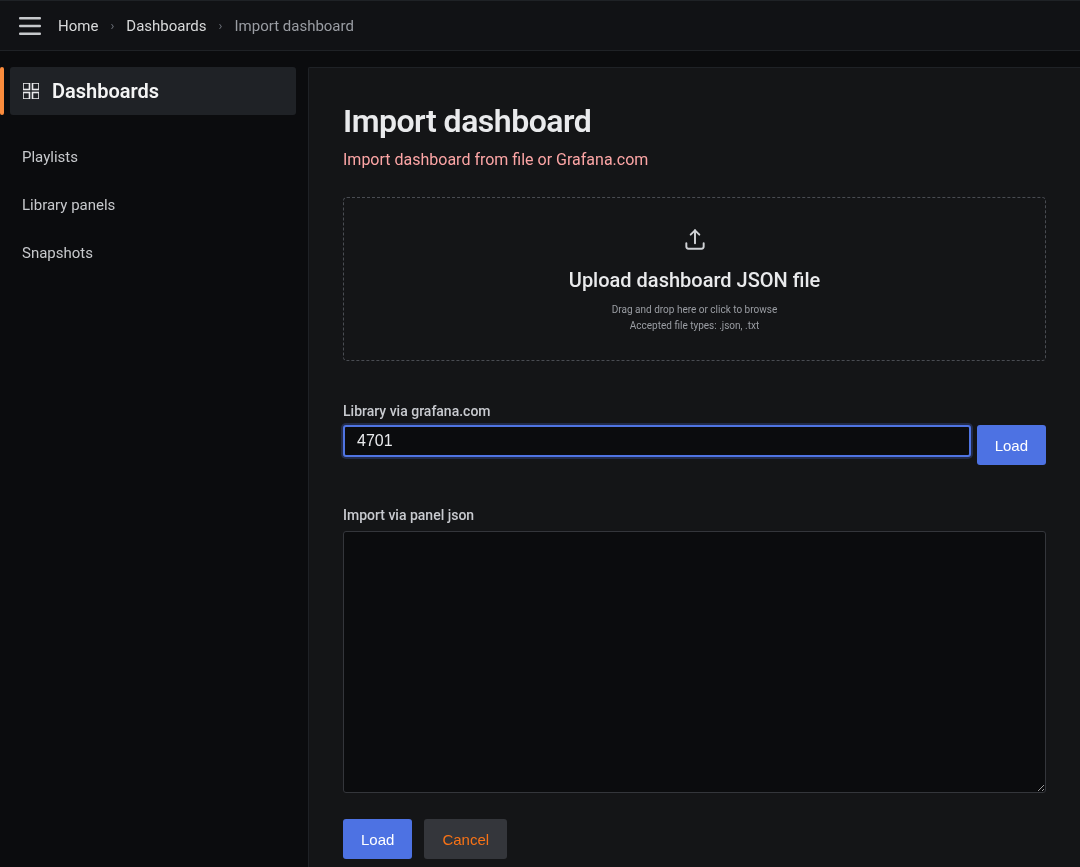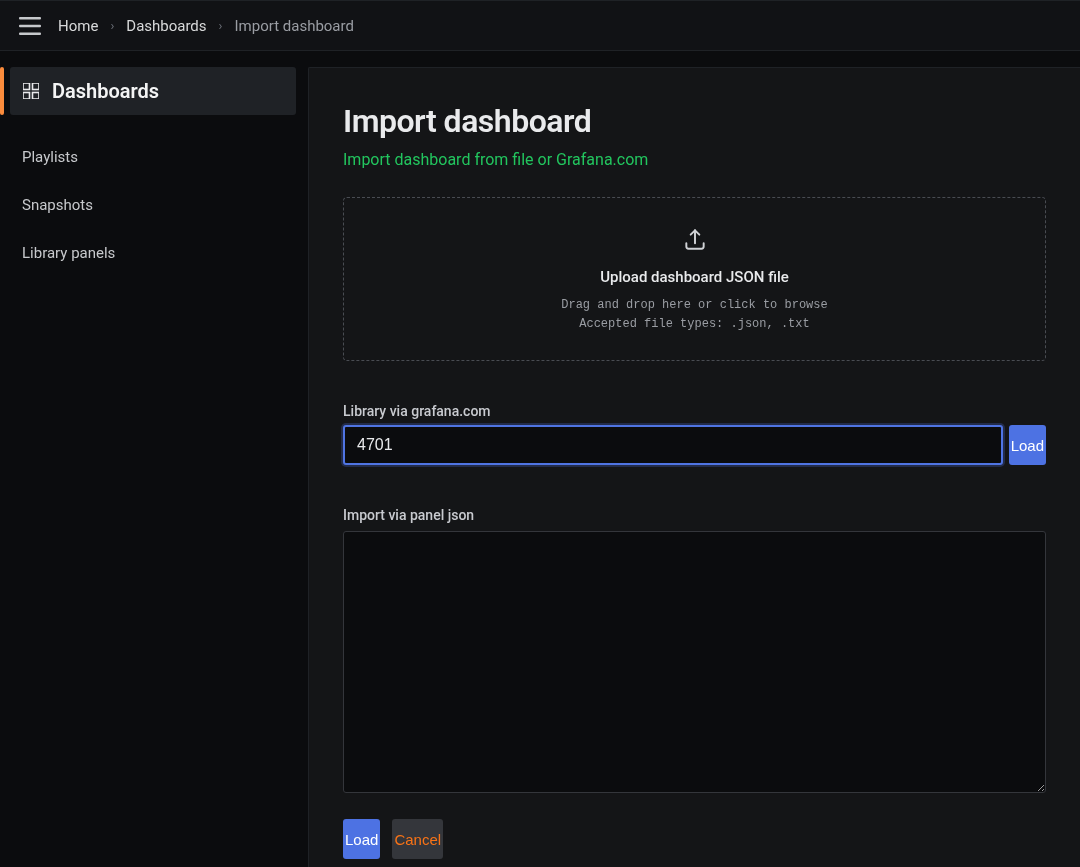--- a/index.html
+++ b/index.html
@@ -56,48 +56,48 @@
     border-left: 1px solid #1f2226;
     border-top: 1px solid #1f2226;
     padding: 34px 34px 34px 34px;
     margin-top: 16px;
     border-top-left-radius: 2px;
   }
   .page-title {
     font-size: 32px; font-weight: 600; color: #e9eaec; letter-spacing: -0.5px;
   }
   .page-sub {
-    margin-top: 10px; font-size: 16px; color: #22c55e;
+    margin-top: 10px; font-size: 16px; color: #fca5a5;
   }
   .dropzone {
     margin-top: 28px;
     border: 1px dashed #494c52;
     border-radius: 4px;
     padding: 28px 20px 26px;
     display: flex; flex-direction: column; align-items: center; gap: 10px;
     cursor: pointer;
   }
-  .dropzone .dz-title { color: #e9eaec; font-size: 15px; font-weight: 500; margin-top: 6px;}
-  .dropzone .dz-hint { color: #9a9da3; font-size: 12px; text-align:center; line-height: 1.6; font-family: Liberation Mono, monospace;}
+  .dropzone .dz-title { color: #e9eaec; font-size: 20px; font-weight: 500; margin-top: 6px;}
+  .dropzone .dz-hint { color: #9a9da3; font-size: 10px; text-align:center; line-height: 1.6;}
   .field-group { margin-top: 42px; }
   .field-label { font-size: 14px; color: #c9cbd0; font-weight: 500; }
   .row { display: flex; margin-top: 6px; gap: 0; }
   .text-input {
-    flex: 1; height: 40px;
+    flex: 1; height: 32px;
     background: #0b0c0e;
     border: 2px solid #4f74e3;
     border-radius: 3px;
     padding: 0 12px;
     color: #e9eaec;
     font-size: 16px;
     outline: none;
     box-shadow: 0 0 0 2px rgba(79,116,227,.25);
   }
   .btn {
-    height: 40px; padding: 0 2px;
+    height: 40px; padding: 0 18px;
     border: none; border-radius: 3px;
     font-size: 15px; font-weight: 500;
     cursor: pointer;
   }
   .btn-primary { background: #4d72e3; color: #fff; }
   .btn-secondary { background: #34363b; color: #f97316; }
   .btn.load-inline { margin-left: 6px; }
   .textarea {
     width: 100%; height: 262px;
     background: #0b0c0e;
@@ -143,24 +143,24 @@
           <rect x="0" y="9.5" width="6.5" height="6.5" stroke="#e9eaec" stroke-width="1.6"></rect>
           <rect x="9.5" y="9.5" width="6.5" height="6.5" stroke="#e9eaec" stroke-width="1.6"></rect>
         </svg>
       </span>
       <span>Dashboards</span>
     </div>
     <div class="side-item" style="margin-top:18px;text-align:right;">
       <span>Playlists</span>
     </div>
     <div class="side-item">
-      <span>Snapshots</span>
+      <span>Library panels</span>
     </div>
     <div class="side-item">
-      <span>Library panels</span>
+      <span>Snapshots</span>
     </div>
   </nav>
 
   <main class="content">
     <h1 class="page-title">Import dashboard</h1>
     <div class="page-sub">Import dashboard from file or Grafana.com</div>
 
     <div class="dropzone">
       <svg width="26" height="26" viewBox="0 0 24 24" fill="none" stroke="#d0d2d6" stroke-width="1.8" stroke-linecap="round" stroke-linejoin="round">
         <path d="M4 16v3a2 2 0 0 0 2 2h12a2 2 0 0 0 2-2v-3"></path>

